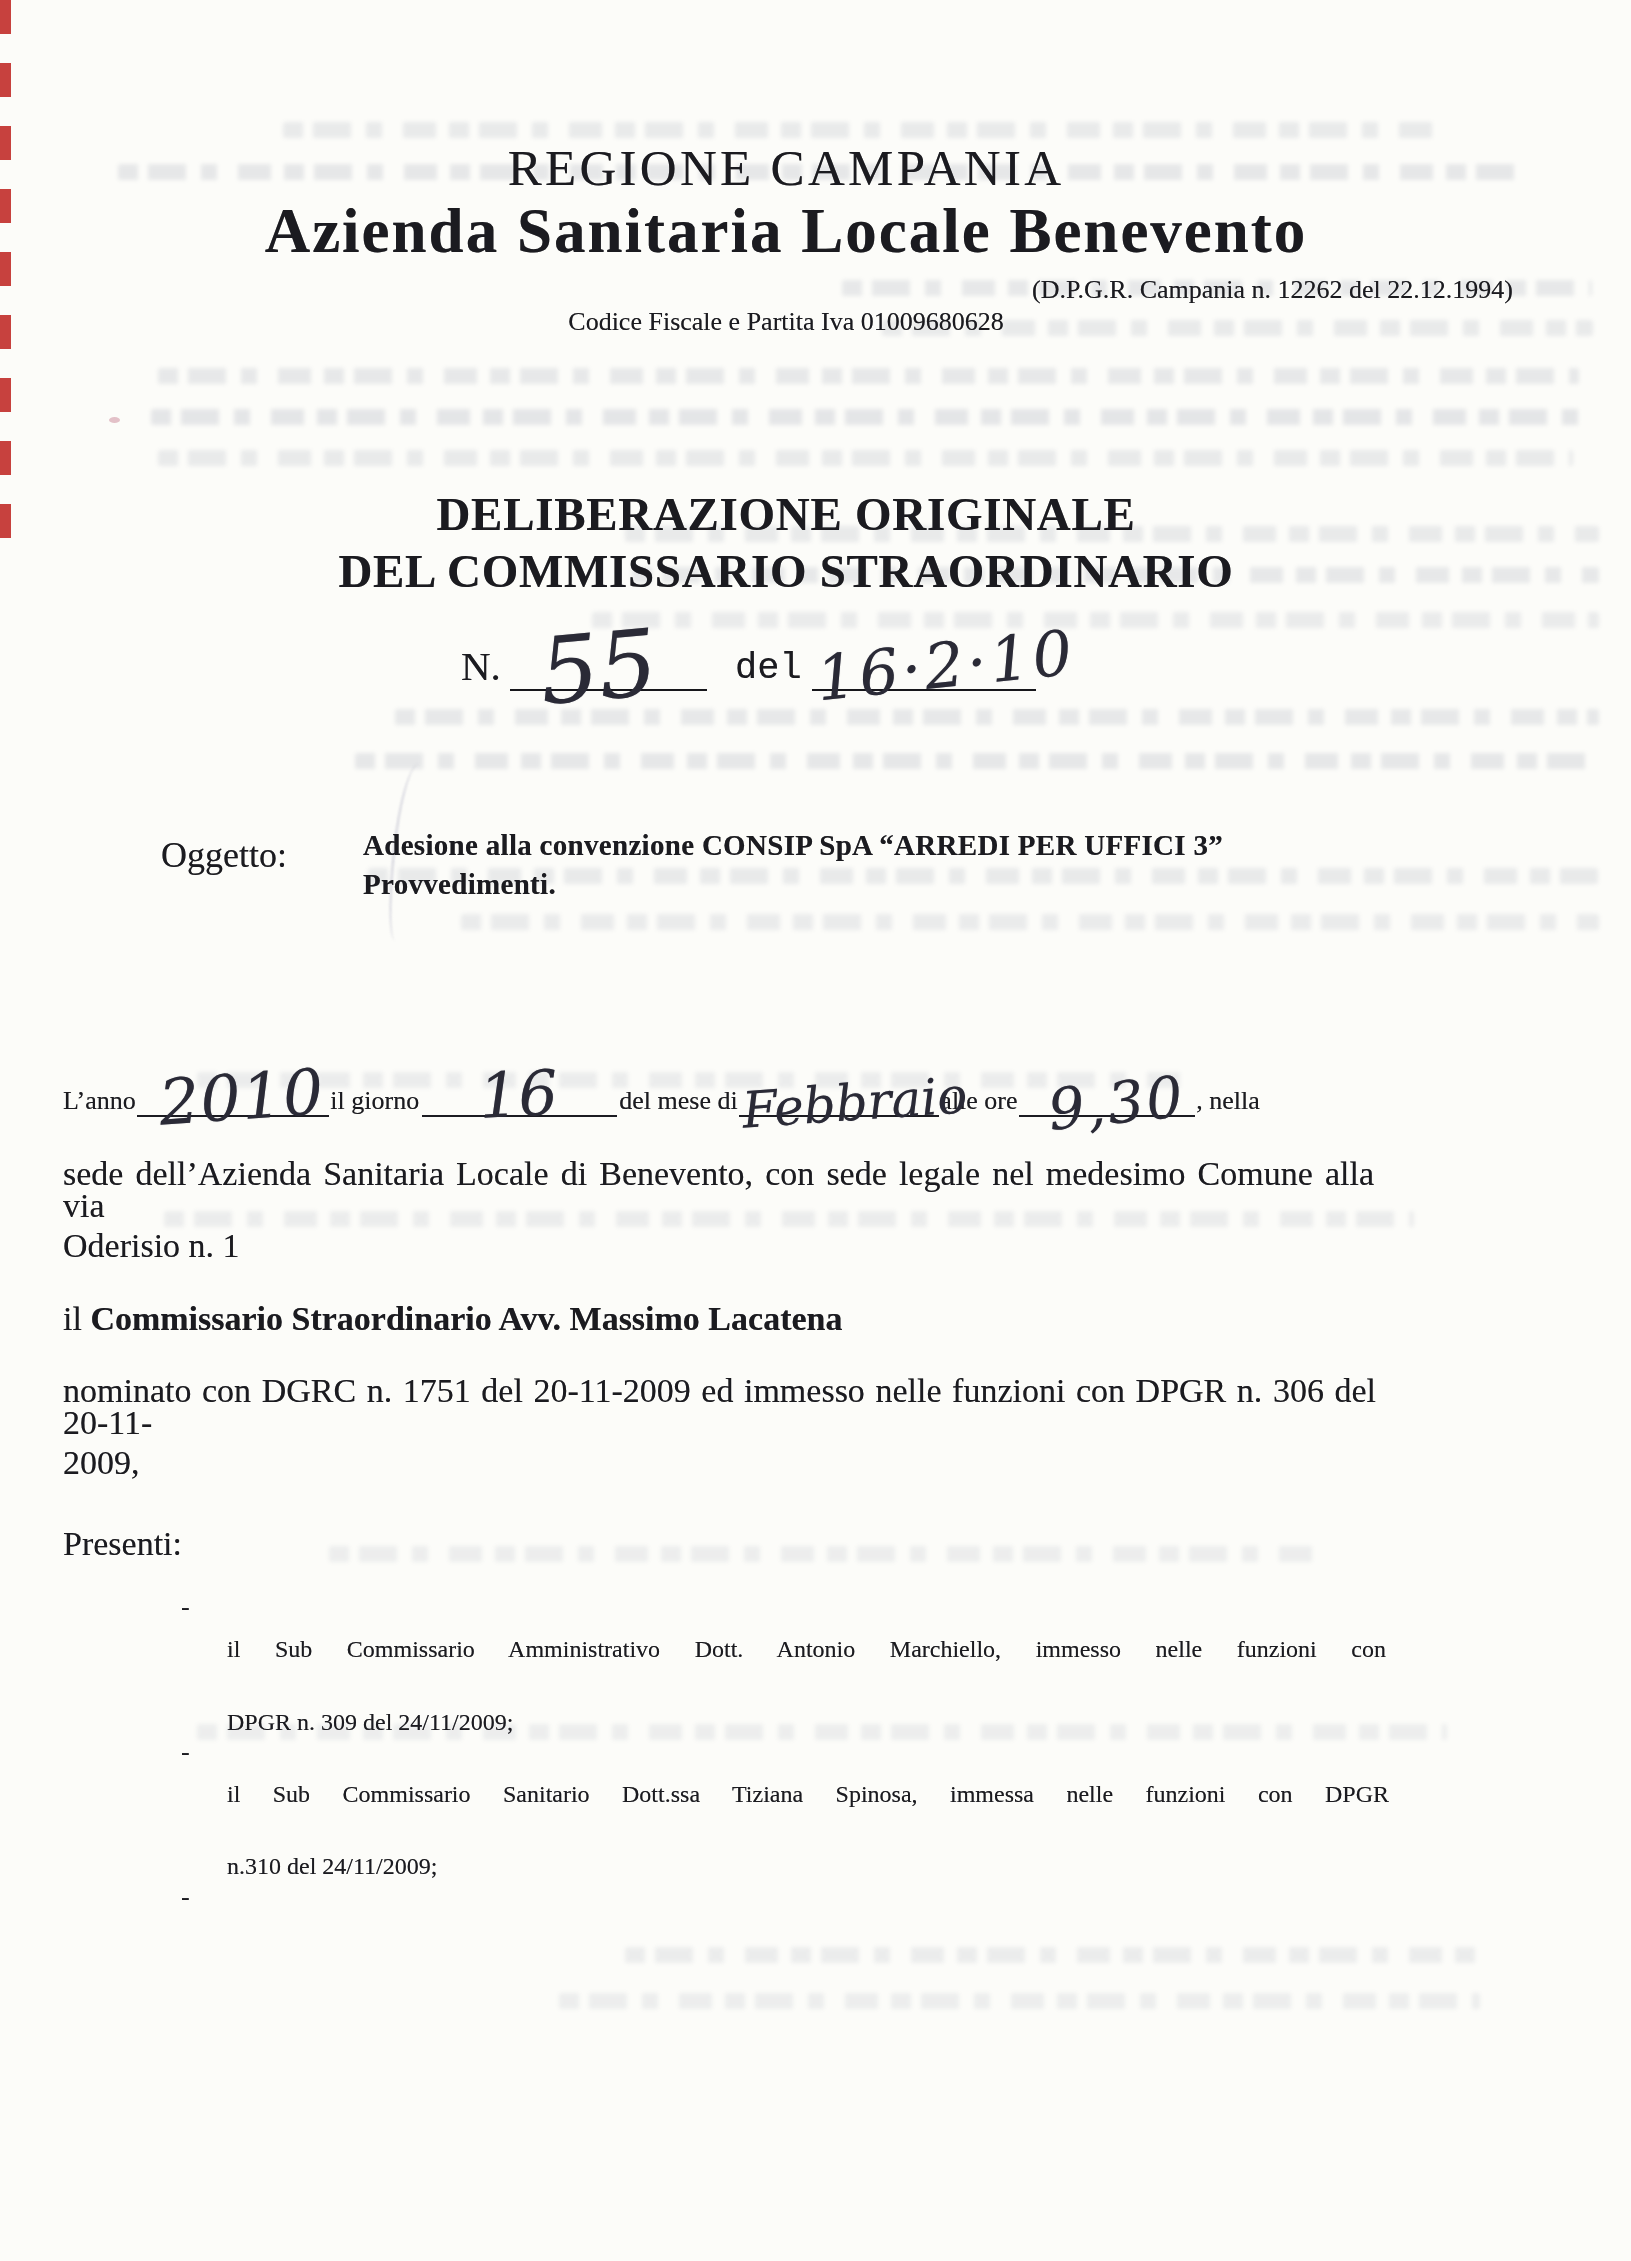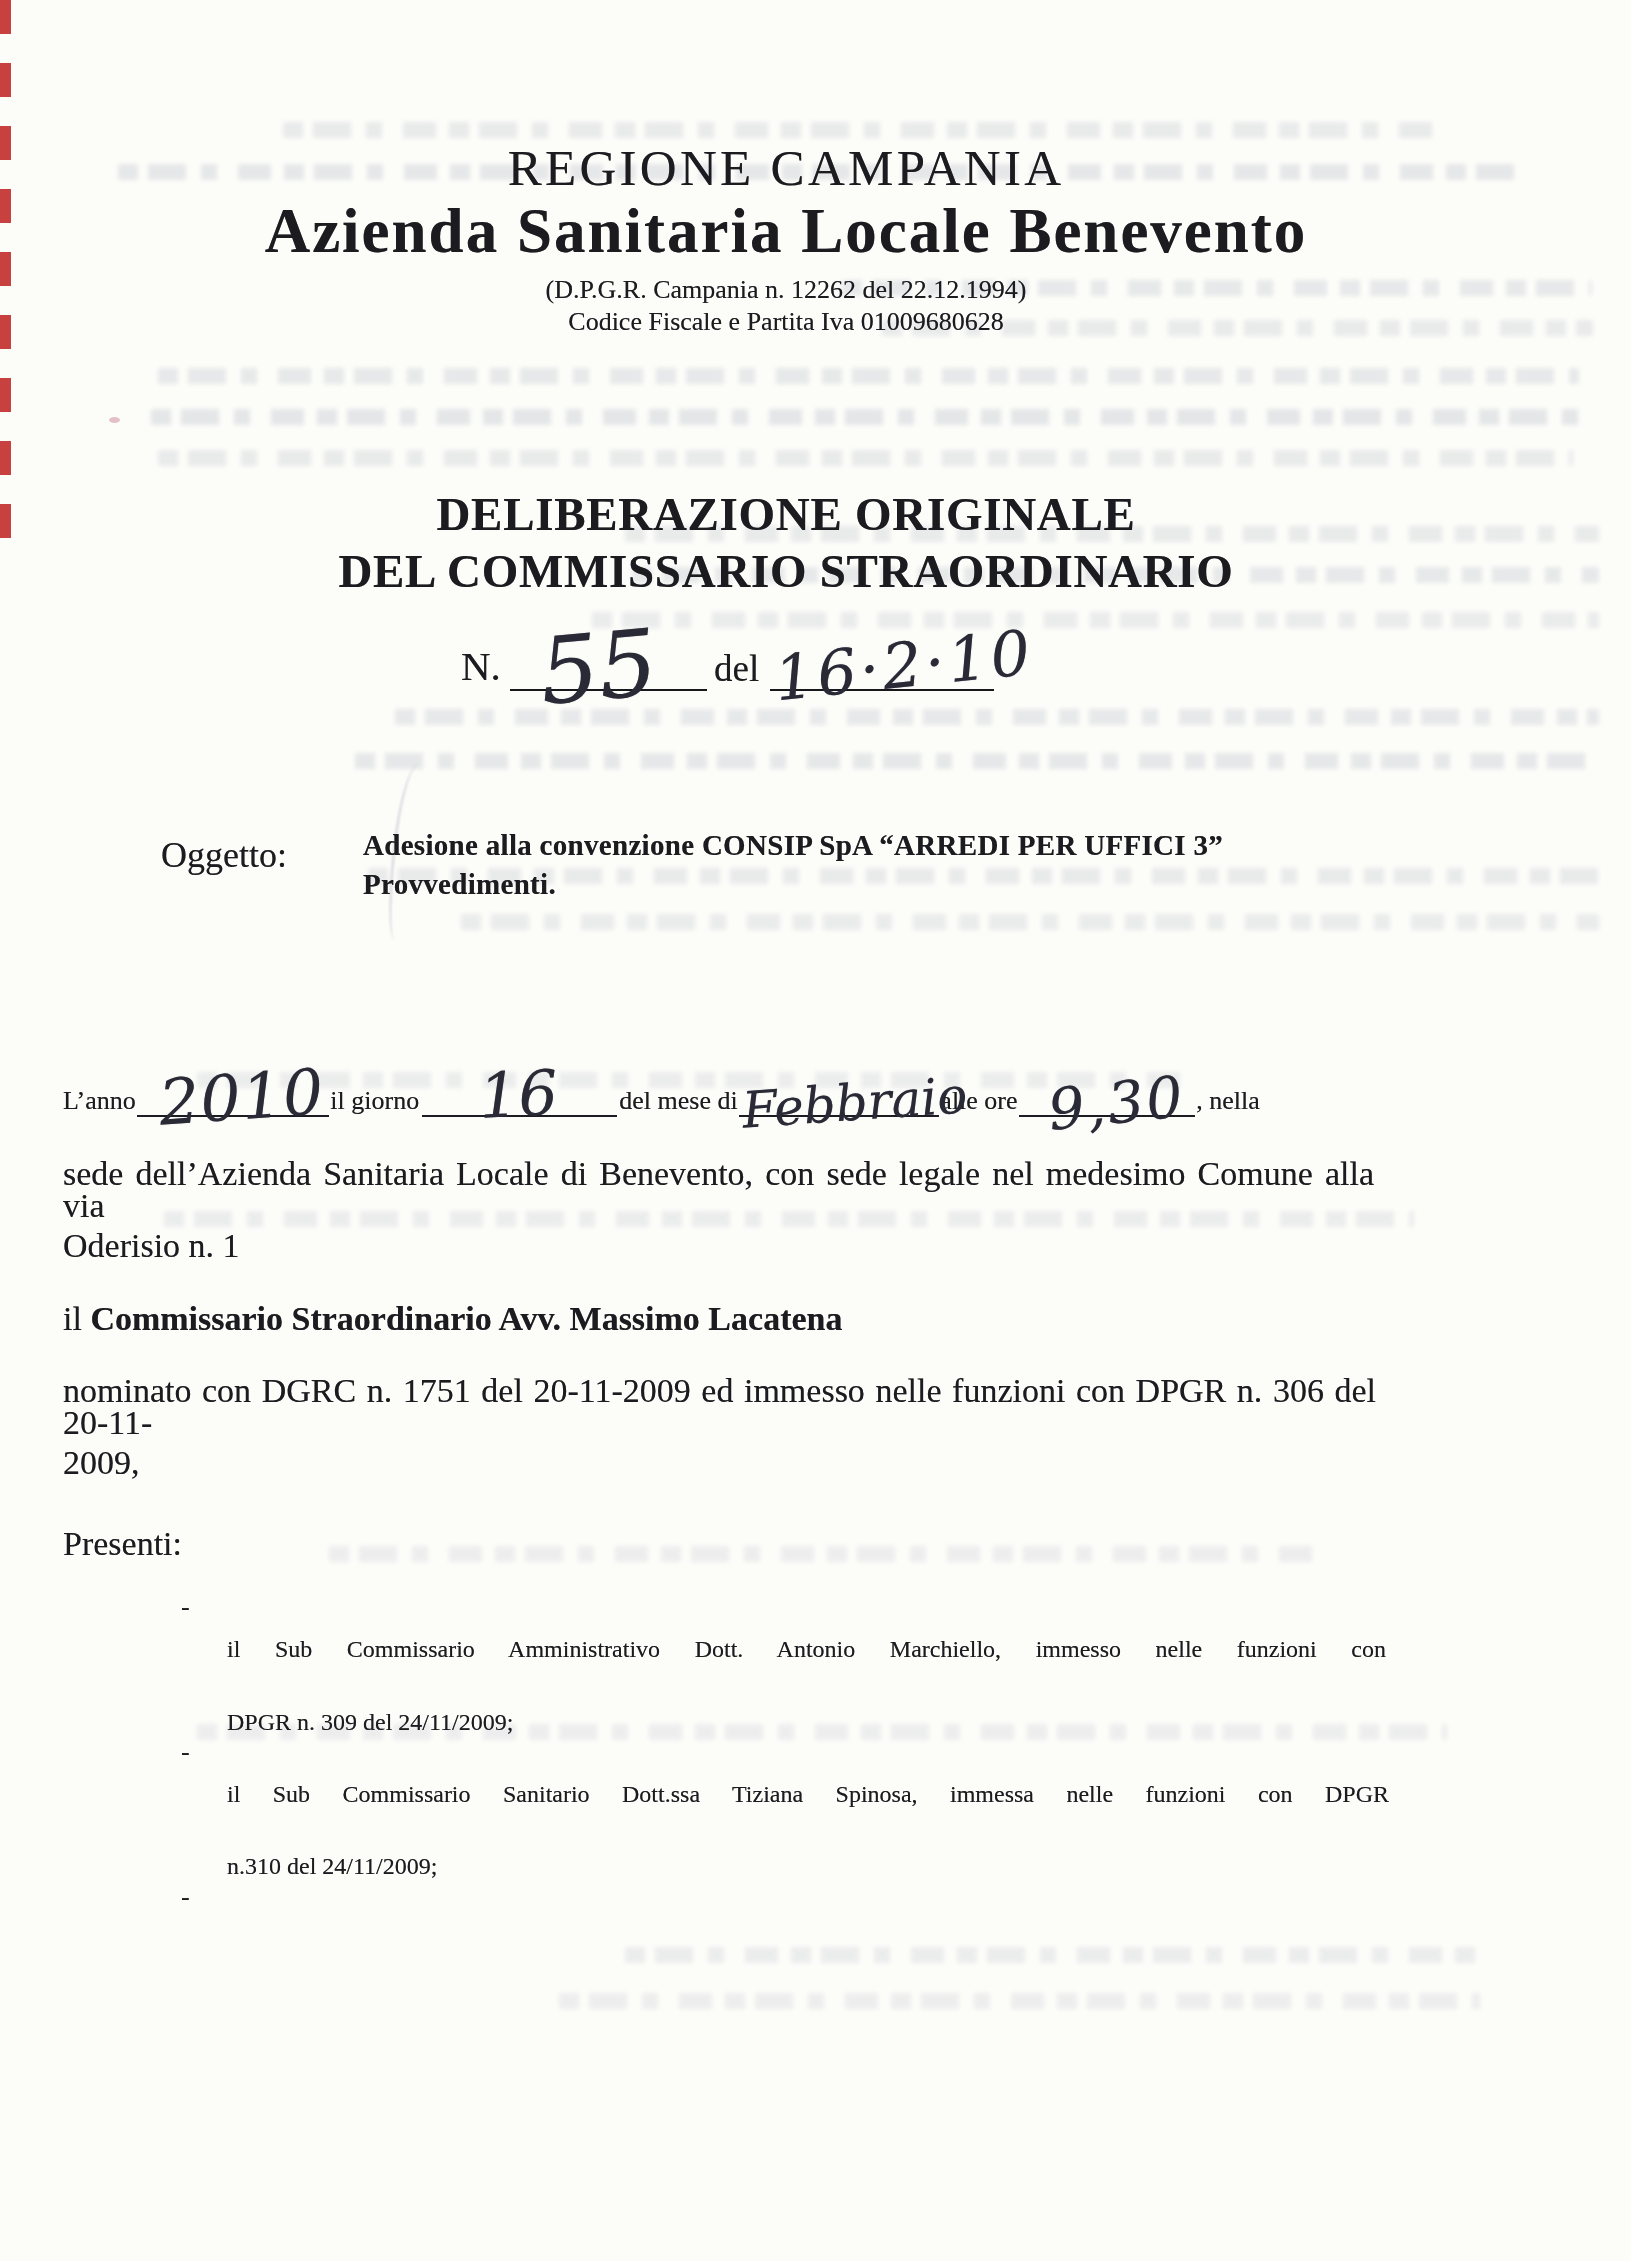--- a/index.html
+++ b/index.html
@@ -35,30 +35,30 @@
       currentColor 0 20px,  rgba(0,0,0,0) 20px 30px,
       currentColor 30px 68px, rgba(0,0,0,0) 68px 83px,
       currentColor 83px 99px, rgba(0,0,0,0) 99px 120px,
       currentColor 120px 153px, rgba(0,0,0,0) 153px 166px);
   }
   
   .printed{text-shadow:0 0 0.5px rgba(25,25,30,.55);}
   .center{position:absolute;left:59px;width:1454px;text-align:center;}
   .region-title{top:139px;font-size:51px;letter-spacing:3.3px;}
   .org-title{top:195px;font-size:63px;font-weight:bold;letter-spacing:2px;}
-  .dpgr-line{top:275px;font-size:26px;}
+  .dpgr-line{top:275px;font-size:26px;text-align:right;}
   .fiscal-line{top:307px;font-size:26px;}
   .decree-title{top:486px;font-size:47px;font-weight:bold;letter-spacing:0.7px;line-height:57px;}
   
   .nrow{position:absolute;left:461px;top:611px;display:flex;align-items:flex-end;}
   .nlabel{font-size:41px;line-height:41px;padding-bottom:4px;}
   .slot{position:relative;display:inline-block;border-bottom:2.6px solid #17171c;}
   .slot-n{width:197px;height:78px;margin-left:9.2px;}
   .slot-date{width:224px;height:78px;margin-left:10.5px;}
-  .del-label{margin-left:7px;font-size:37px;line-height:37px;padding-bottom:4px;}
+  .del-label{margin-left:28px;font-size:37px;line-height:37px;padding-bottom:4px;font-family:Liberation Mono, monospace;}
   
   .hw{
     position:absolute;font-family:"DejaVu Serif", serif;font-style:italic;
     color:#2a2a36;text-shadow:0 0 0.7px rgba(40,40,60,.5);white-space:nowrap;
   }
   .hw-n{font-size:92px;line-height:79px;bottom:-18.4px;left:30px;transform:rotate(-5deg);}
   .hw-date{font-size:62px;line-height:62px;bottom:-8px;left:4px;letter-spacing:3.3px;transform:rotate(-6deg);}
   .hw-anno{font-size:63px;line-height:59px;bottom:-12px;left:22.4px;letter-spacing:1.3px;transform:rotate(-4deg);}
   .hw-giorno{font-size:62px;line-height:59px;bottom:-9.2px;left:57px;transform:rotate(-3deg);}
   .hw-mese{font-size:50px;line-height:53px;bottom:-14.5px;left:2.6px;transform:rotate(-4deg);}

